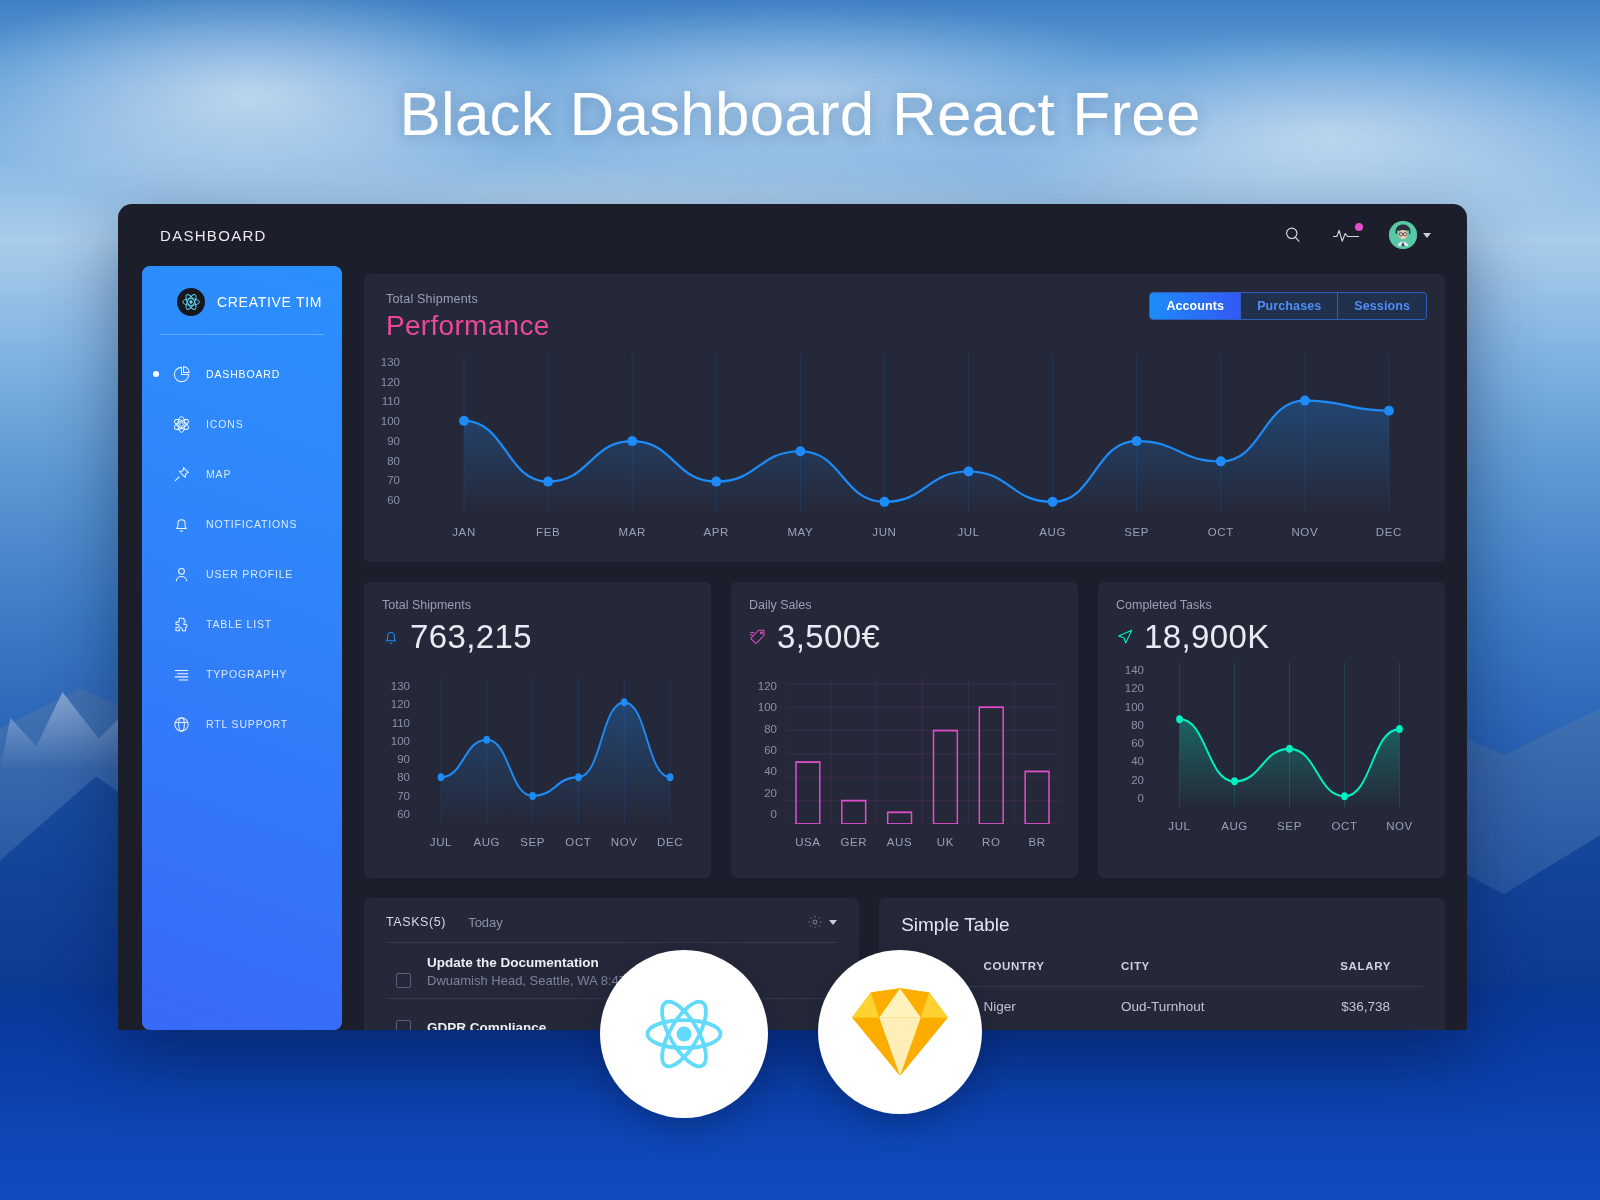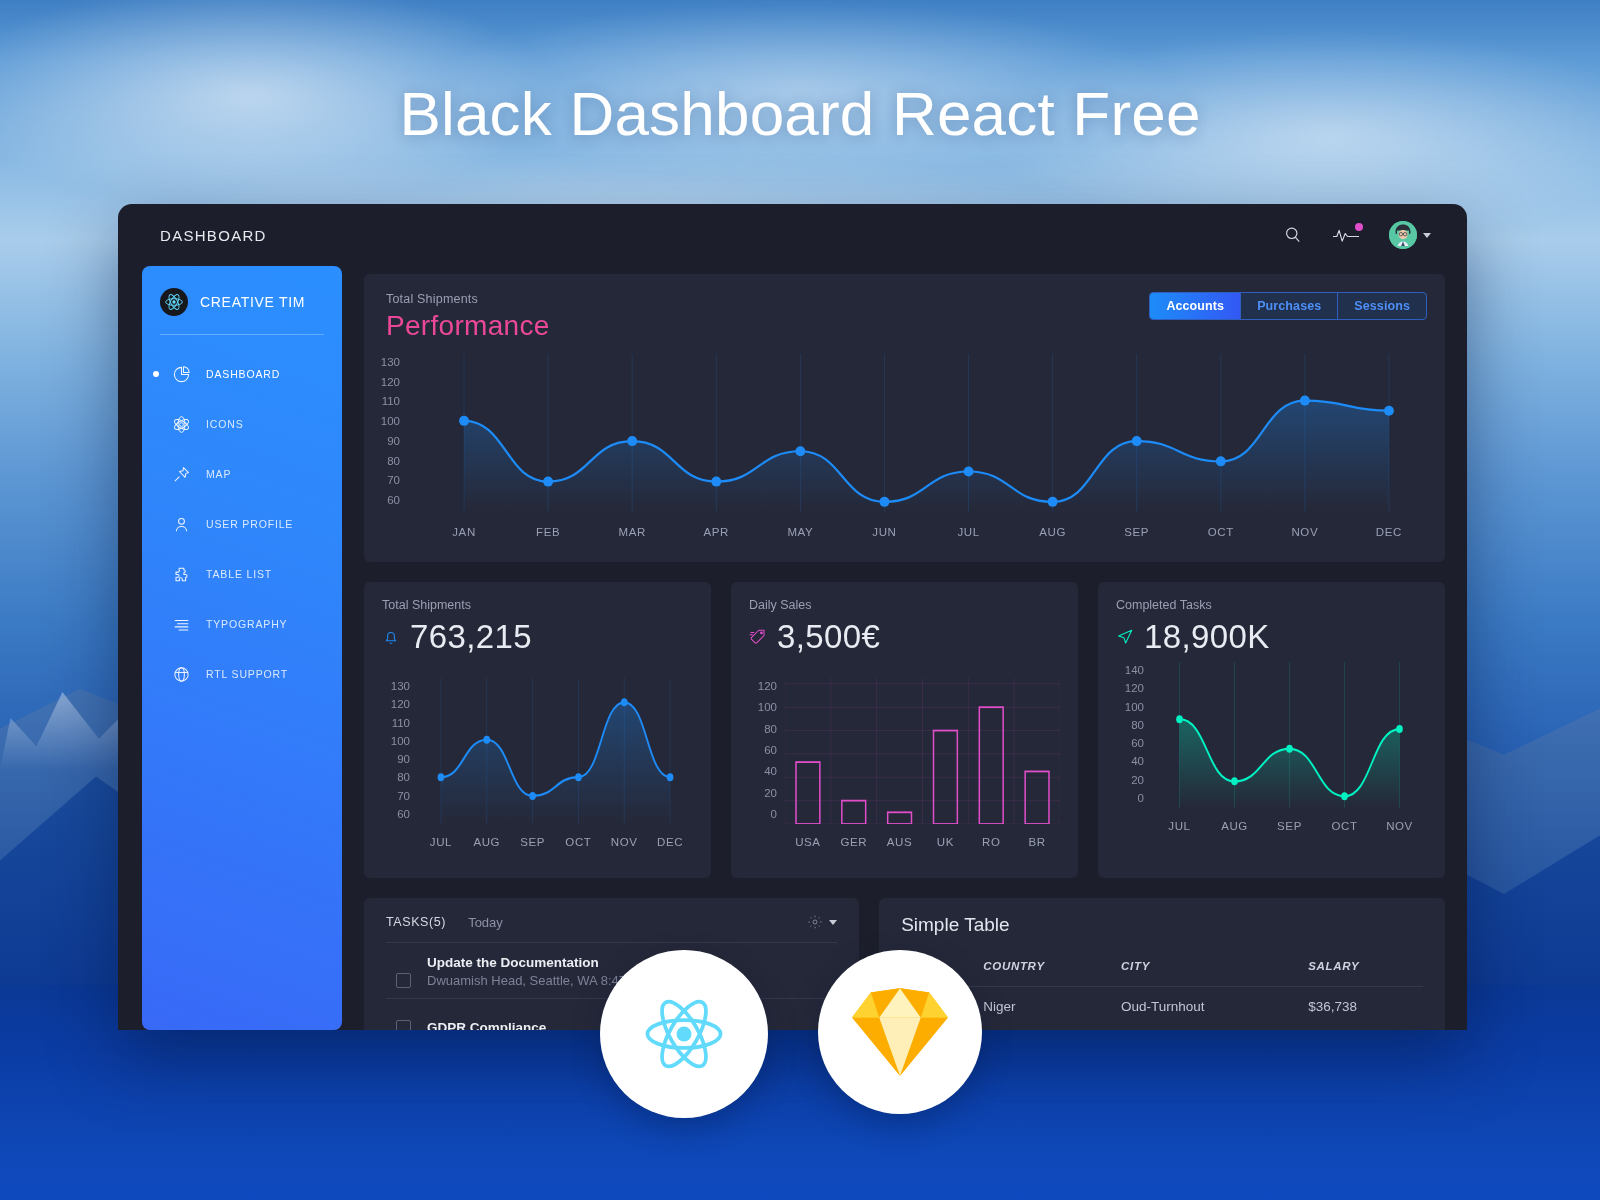--- a/index.html
+++ b/index.html
@@ -106,21 +106,21 @@
   .wbody { display: flex; height: calc(100% - 62px); padding: 0 22px 0 24px; }
 
   
   .sidebar {
     width: 200px; flex: 0 0 200px;
     background: linear-gradient(200deg, #2b8fff 0%, #2f86fb 35%, #3869f7 100%);
     border-radius: 8px;
     padding: 16px 0 0 0;
     height: 100%;
   }
-  .brand { display:flex; align-items:center; gap:12px; padding: 6px 0 0 18px;}
+  .brand { display:flex; align-items:center; gap:12px; padding: 6px 0 0 18px; margin-left: 17px;}
   .brand-logo {
     width: 28px; height: 28px; border-radius: 50%;
     background: #16181d; display:flex; align-items:center; justify-content:center;
   }
   .brand-name { color:#fff; font-size:14px; letter-spacing:.7px; font-weight:400;}
   .brand-sep { height:1px; background: rgba(255,255,255,.28); margin: 18px 18px 0 18px;}
   .nav { padding-top: 14px; }
   .nav-item {
     display:flex; align-items:center; gap:14px;
     padding: 14px 10px 14px 28px;
@@ -194,22 +194,22 @@
   .task-row { display:flex; align-items:flex-end; gap:16px; padding: 12px 0 10px 10px;
               border-top: 1px solid #343849; }
   .checkbox { width: 15px; height: 15px; border:1px solid #5b6077; border-radius:2px; margin-top: 9px;
               flex:0 0 15px; cursor:pointer;}
   .task-title { font-size: 13.5px; color:#eceef4; font-weight:700;}
   .task-sub { font-size: 13px; color:#7d8297; margin-top: 3px;}
 
   .table-title { font-size: 19px; color:#e3e6ef; font-weight:300; }
   table { width:100%; border-collapse: collapse; margin-top: 24px;}
   th { font-size: 11.5px; color:#cfd3df; letter-spacing:.7px; text-align:left; font-weight:700;
-       padding-bottom: 14px; font-style: italic; }
-  th.right, td.right { text-align:left; }
+       padding-bottom: 14px; }
+  th.right, td.right { text-align:center; }
   td { font-size: 13.5px; color:#c2c6d4; padding: 12px 0 8px 0; border-top:1px solid #343849;}
 
   
   .badge-circle {
     position: absolute; border-radius: 50%; background:#fff;
     display:flex; align-items:center; justify-content:center;
     box-shadow: 0 10px 30px rgba(0,20,60,.30);
   }
   .badge-react { left: 600px; top: 950px; width: 168px; height: 168px; }
   .badge-sketch { left: 818px; top: 950px; width: 164px; height: 164px; }
@@ -311,20 +311,30 @@
 
           <span class="nav-icon">
             <svg width="19" height="19" viewBox="0 0 24 24" fill="none" stroke="currentColor" stroke-width="1.3" stroke-linejoin="round">
               <path d="M14.5 3.2 20.8 9.5l-3.4 1.4-.8 4.6-7.3-7.3 4.6-.8z"></path>
               <line x1="9.3" y1="14.7" x2="3.6" y2="20.4"></line>
             </svg>
           </span>
           <span class="nav-label">MAP</span>
         </div>
 
+        <div class="nav-item">
+
+          <span class="nav-icon">
+            <svg width="19" height="19" viewBox="0 0 24 24" fill="none" stroke="currentColor" stroke-width="1.3">
+              <path d="M6 17h12l-1.5-2.5v-4a4.5 4.5 0 0 0-9 0v4z"></path>
+              <path d="M10.3 19.5a1.9 1.9 0 0 0 3.4 0"></path>
+            </svg>
+          </span>
+          <span class="nav-label">NOTIFICATIONS</span>
+        </div>
 
         <div class="nav-item">
 
           <span class="nav-icon">
             <svg width="19" height="19" viewBox="0 0 24 24" fill="none" stroke="currentColor" stroke-width="1.3">
               <circle cx="12" cy="8" r="3.7"></circle>
                 <path d="M5.5 20.5c0-3.6 2.9-6 6.5-6s6.5 2.4 6.5 6"></path>
             </svg>
           </span>
           <span class="nav-label">USER PROFILE</span>

